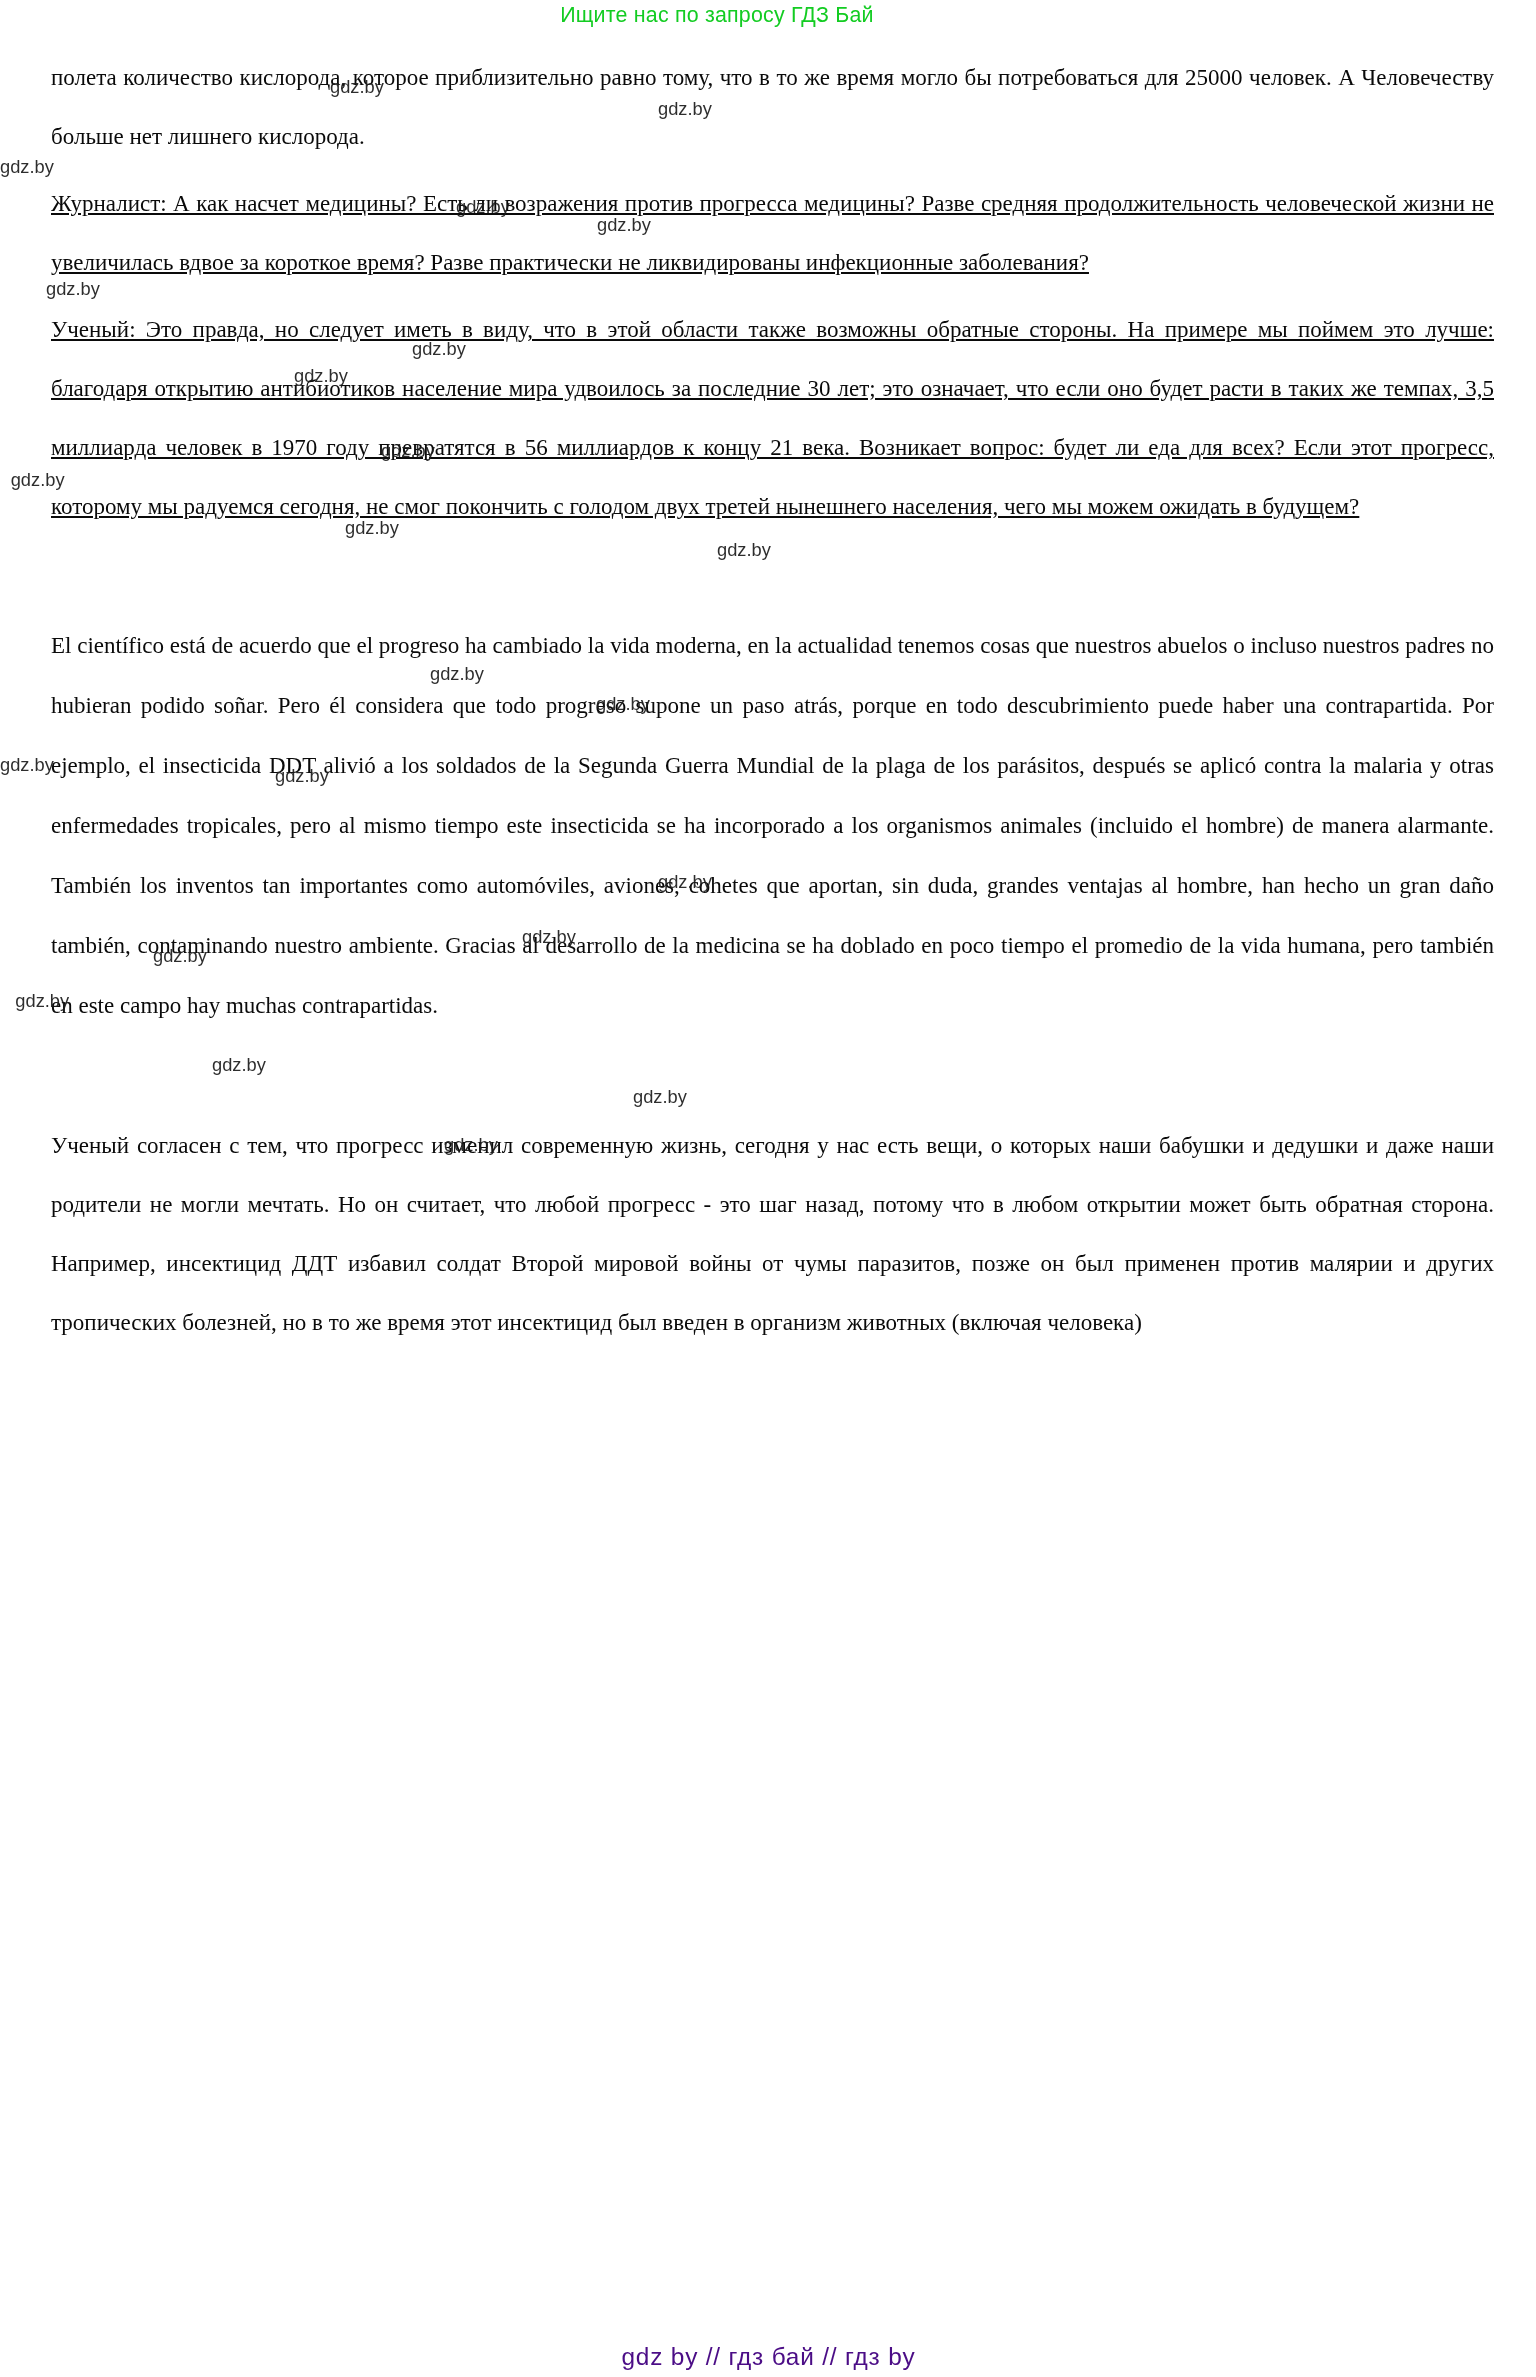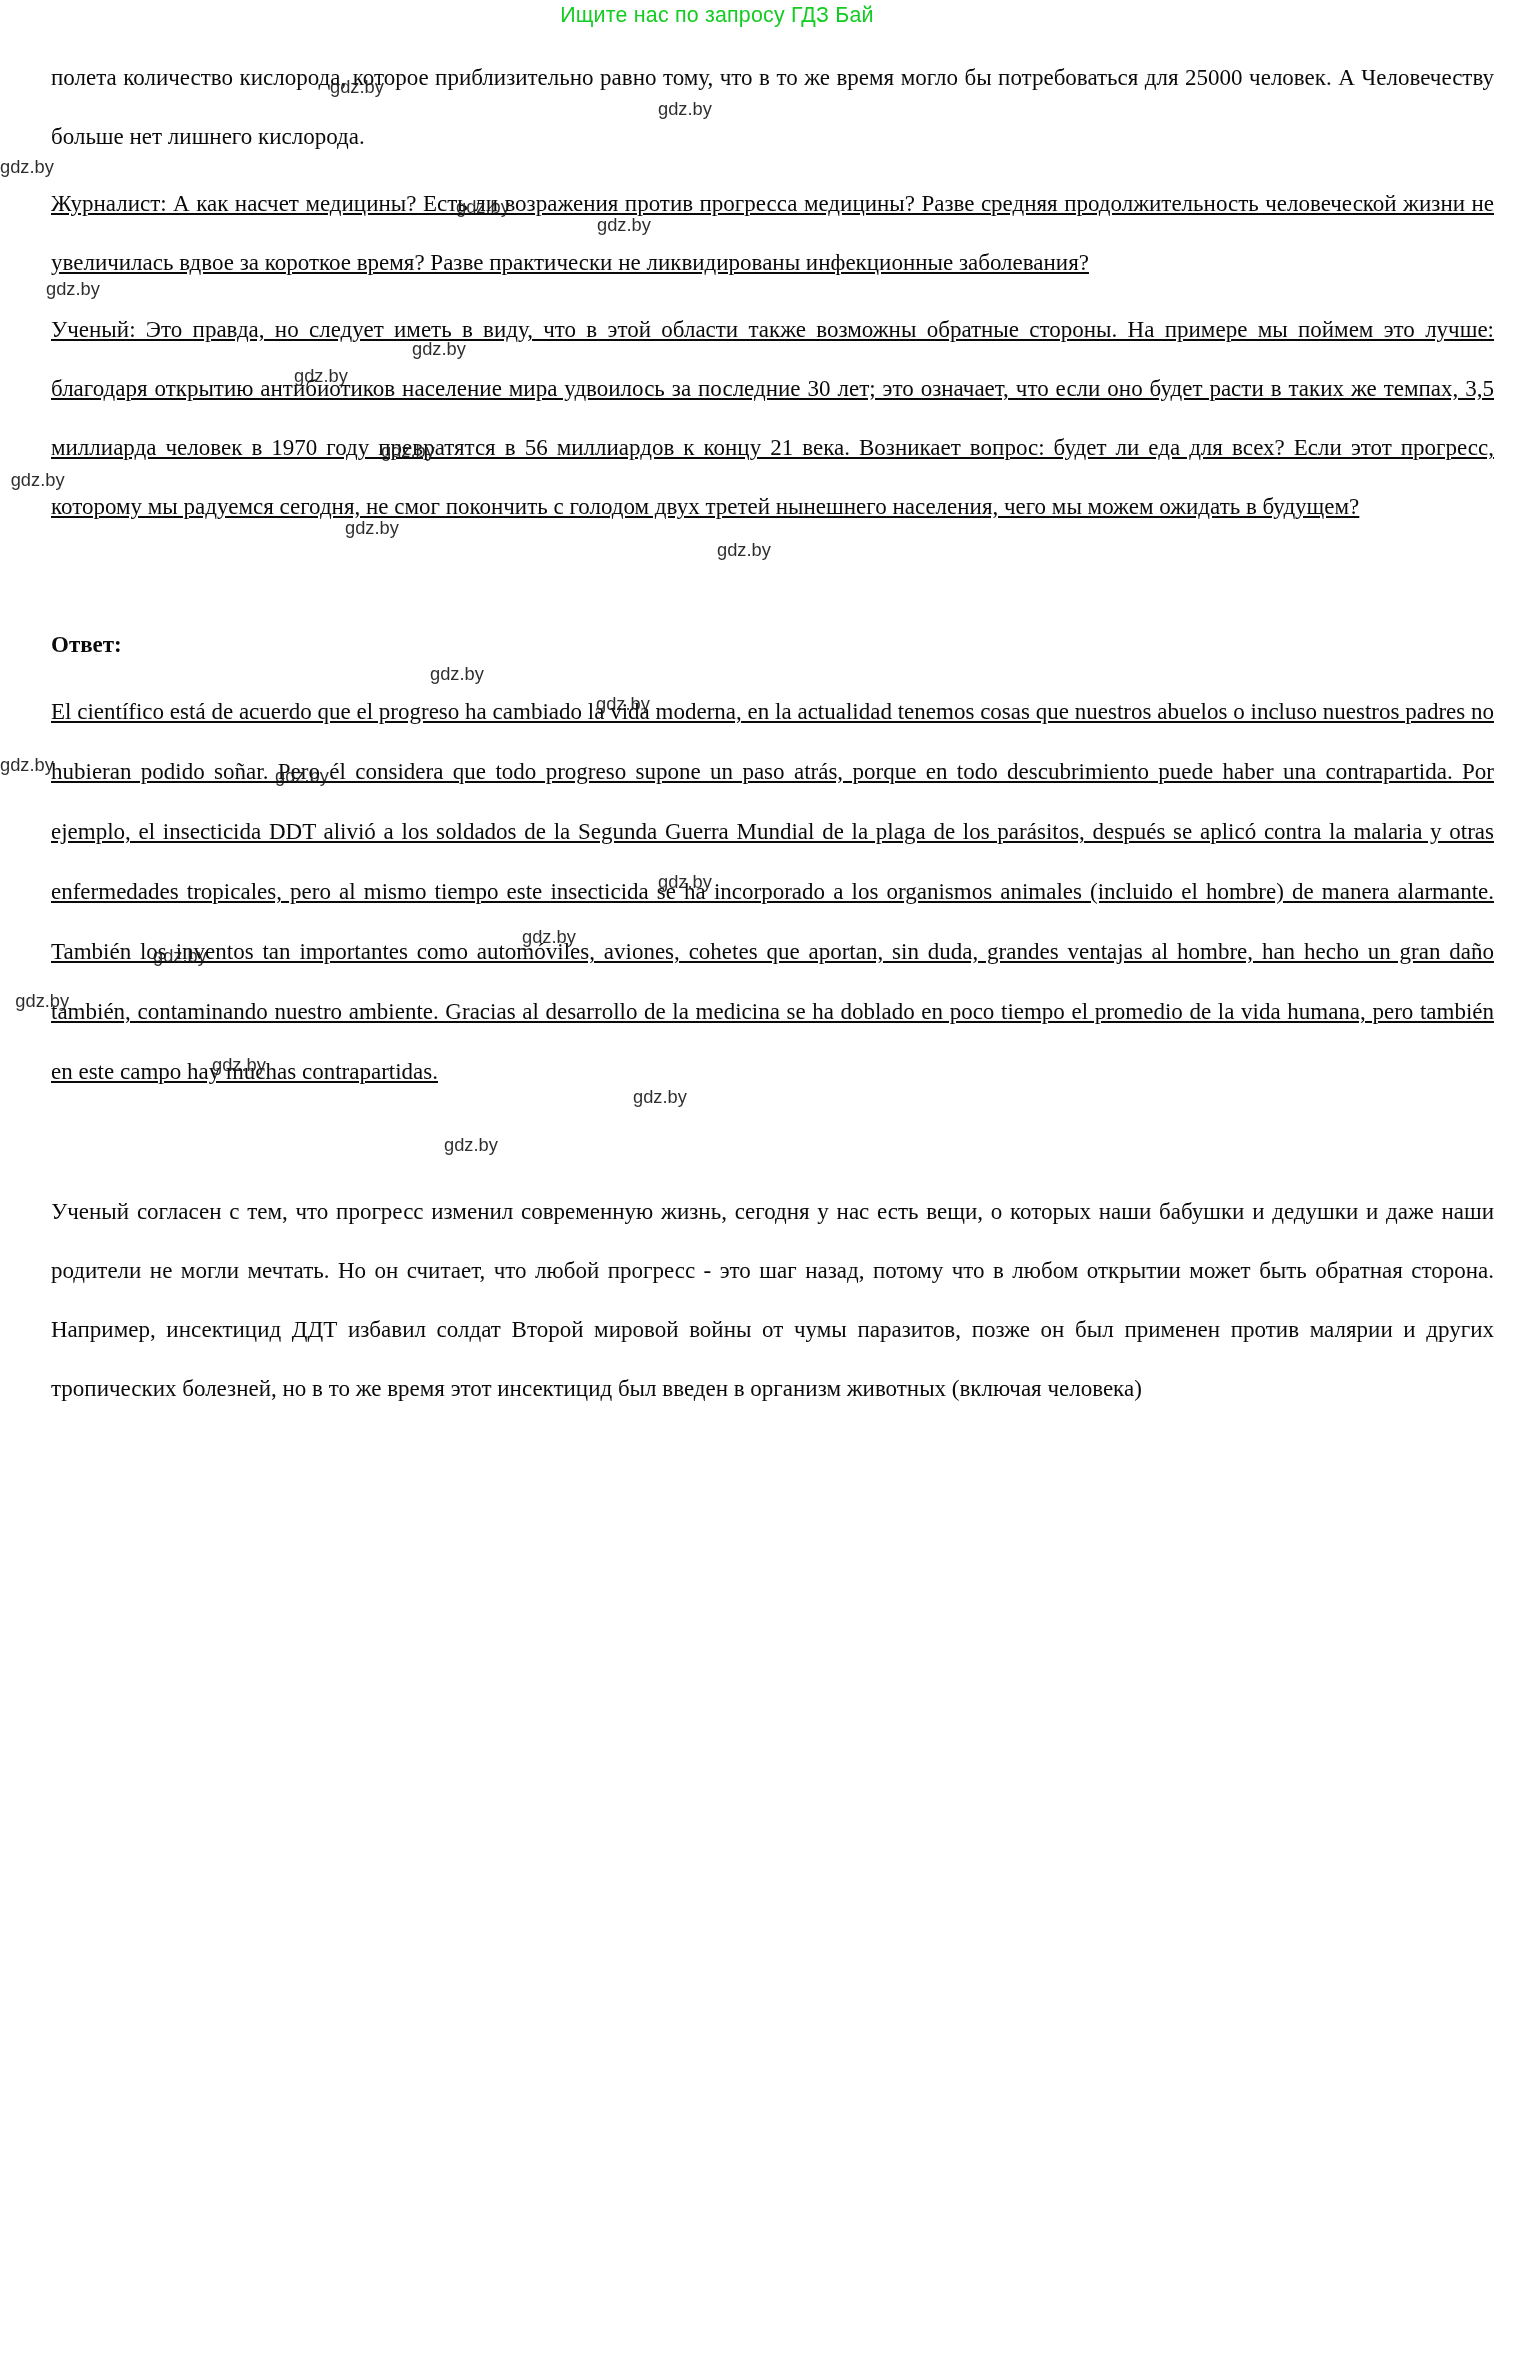--- a/index.html
+++ b/index.html
@@ -112,21 +112,20 @@
 
     <p class="para ru-dense">полета количество кислорода, которое приблизительно равно тому, что в то же время могло бы потребоваться для 25000 человек. А Человечеству больше нет лишнего кислорода.</p>
 
     <p class="para ru-dense">Журналист: А как насчет медицины? Есть ли возражения против прогресса медицины? Разве средняя продолжительность человеческой жизни не увеличилась вдвое за короткое время? Разве практически не ликвидированы инфекционные заболевания?</p>
 
     <p class="para ru-dense">Ученый: Это правда, но следует иметь в виду, что в этой области также возможны обратные стороны. На примере мы поймем это лучше: благодаря открытию антибиотиков население мира удвоилось за последние 30 лет;  это означает, что если оно будет расти в таких же темпах, 3,5 миллиарда человек в 1970 году превратятся в 56 миллиардов к концу 21 века. Возникает вопрос: будет ли еда для всех? Если этот прогресс, которому мы радуемся сегодня, не смог покончить с голодом двух третей нынешнего населения, чего мы можем ожидать в будущем?</p>
 
     <div class="spacer-lg"></div>
 
 
-    <p class="para bold">Ответ:</p>
 
     <p class="para es">El científico está de acuerdo que el progreso ha cambiado la vida moderna, en la actualidad tenemos cosas que nuestros abuelos o incluso nuestros padres no hubieran podido soñar. Pero él considera que todo progreso supone un paso atrás, porque en todo descubrimiento puede haber una contrapartida. Por ejemplo, el insecticida DDT alivió a los soldados de la Segunda Guerra Mundial de la plaga de los parásitos, después se aplicó contra la malaria y otras enfermedades tropicales, pero al mismo tiempo este insecticida se ha incorporado a los organismos animales (incluido el hombre) de manera alarmante. También los inventos tan importantes como automóviles, aviones, cohetes que aportan, sin duda, grandes ventajas al hombre, han hecho un gran daño también, contaminando nuestro ambiente. Gracias al desarrollo de la medicina se ha doblado en poco tiempo el promedio de la vida humana, pero también en este campo hay muchas contrapartidas.</p>
 
     <div class="spacer-lg"></div>
 
     <p class="para ru-dense">Ученый согласен с тем, что прогресс изменил современную жизнь, сегодня у нас есть вещи, о которых наши бабушки и дедушки и даже наши родители не могли мечтать. Но он считает, что любой прогресс - это шаг назад, потому что в любом открытии может быть обратная сторона. Например, инсектицид ДДТ избавил солдат Второй мировой войны от чумы паразитов, позже он был применен против малярии и других тропических болезней, но в то же время этот инсектицид был введен в организм животных (включая человека)</p>
 
   </div>
 
   <div id="wm-layer">
@@ -148,15 +147,18 @@
       <span class="wm" style="left: 275px; top: 765px; font-size: 18.3px; color: rgb(28, 28, 28);">gdz.by</span>
       <span class="wm" style="left: 658px; top: 871px; font-size: 18.3px; color: rgb(28, 28, 28);">gdz.by</span>
       <span class="wm" style="left: 153px; top: 945px; font-size: 18.3px; color: rgb(28, 28, 28);">gdz.by</span>
       <span class="wm" style="left: 522px; top: 926px; font-size: 18.3px; color: rgb(28, 28, 28);">gdz.by</span>
       <span class="wm" style="left: 15.3px; top: 990px; font-size: 18.3px; color: rgb(28, 28, 28);">gdz.by</span>
       <span class="wm" style="left: 212px; top: 1054px; font-size: 18.3px; color: rgb(28, 28, 28);">gdz.by</span>
       <span class="wm" style="left: 633px; top: 1086px; font-size: 18.3px; color: rgb(28, 28, 28);">gdz.by</span>
       <span class="wm" style="left: 444px; top: 1134px; font-size: 18.3px; color: rgb(28, 28, 28);">gdz.by</span>
     </div>
 
+  <div class="footer">
+    <span class="footer-text">gdz by  //  гдз бай  //  гдз by</span>
+  </div>
 
 </div>
 
 
 </body></html>

